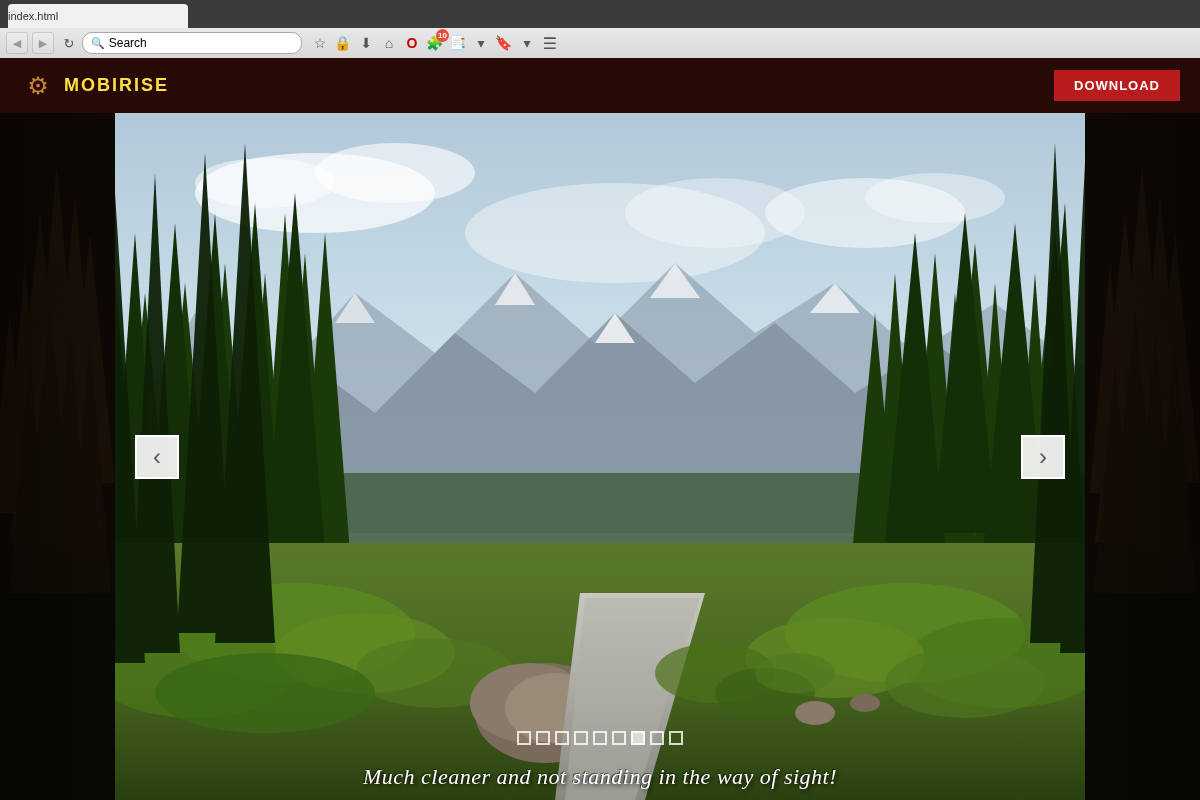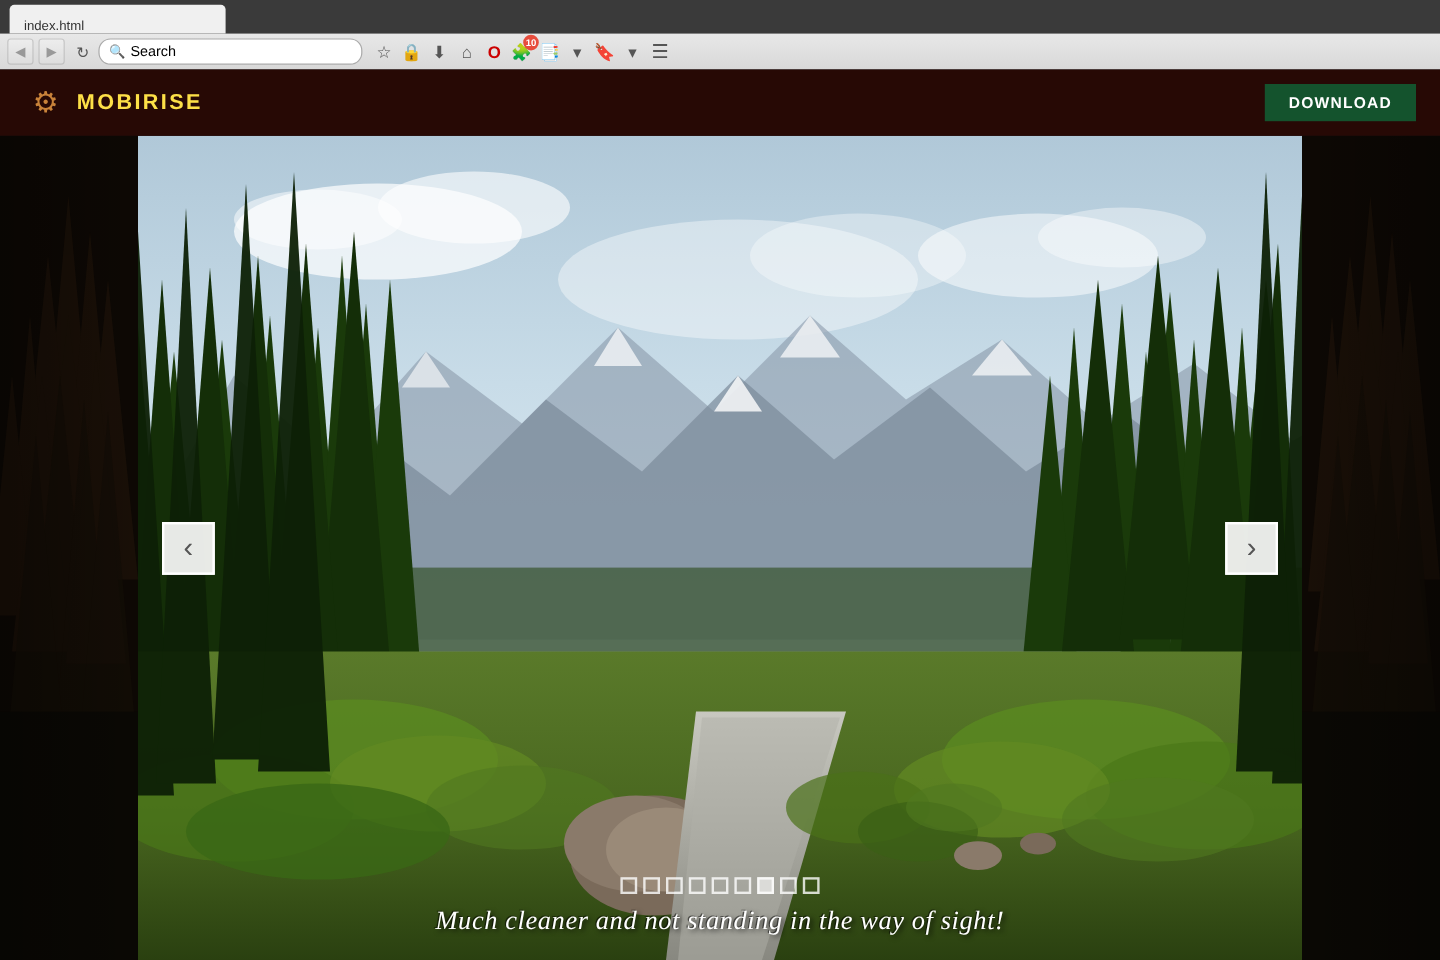--- a/index.html
+++ b/index.html
@@ -25,23 +25,23 @@
       background: #3a3a3a;
       display: flex;
       align-items: flex-end;
       padding-left: 8px;
     }
 
     .browser-tab {
       height: 24px;
       background: #f0f0f0;
       border-radius: 4px 4px 0 0;
-      padding: 0 12px;
-      display: flex;
-      align-items: flex-end;
+      padding: 0 0;
+      display: flex;
+      align-items: center;
       font-size: 11px;
       color: #333;
       max-width: 280px;
       min-width: 180px;
       white-space: nowrap;
       overflow: hidden;
       text-overflow: ellipsis;
     }
 
     .toolbar {
@@ -196,21 +196,21 @@
       font-size: 18px;
       font-weight: bold;
       color: #fde047;
       margin-left: 8px;
       letter-spacing: 2px;
     }
 
     .header-spacer { flex: 1; }
 
     .download-btn {
-      background: #14532d;
+      background: #b91c1c;
       color: white;
       border: none;
       padding: 8px 20px;
       font-size: 13px;
       font-weight: bold;
       letter-spacing: 1px;
       cursor: pointer;
       text-transform: uppercase;
       margin-left: 16px;
     }
@@ -280,21 +280,21 @@
       cursor: pointer;
     }
 
     .dot.active {
       background: rgba(255,255,255,0.6);
     }
 
     
     .carousel-caption {
       position: absolute;
-      bottom: 20px;
+      bottom: 10px;
       left: 0;
       right: 0;
       text-align: center;
       z-index: 20;
     }
 
     .caption-text {
       font-family: Georgia, 'Times New Roman', serif;
       font-style: italic;
       font-size: 22px;

